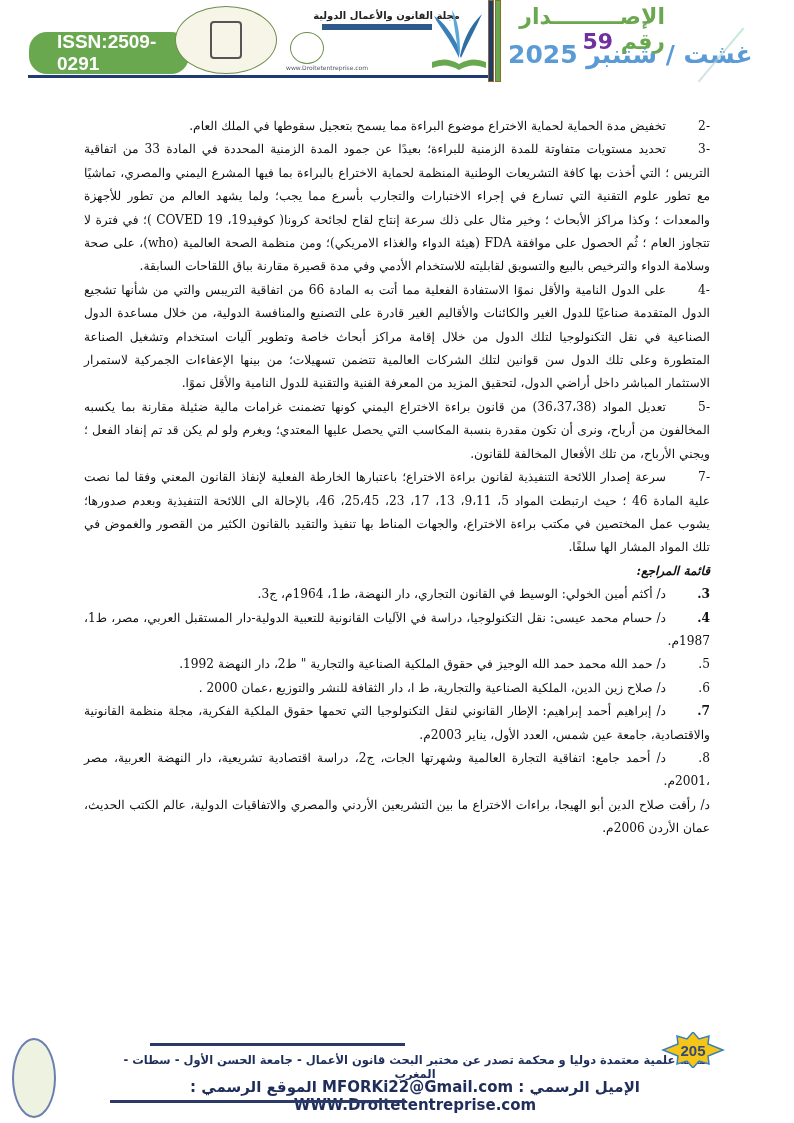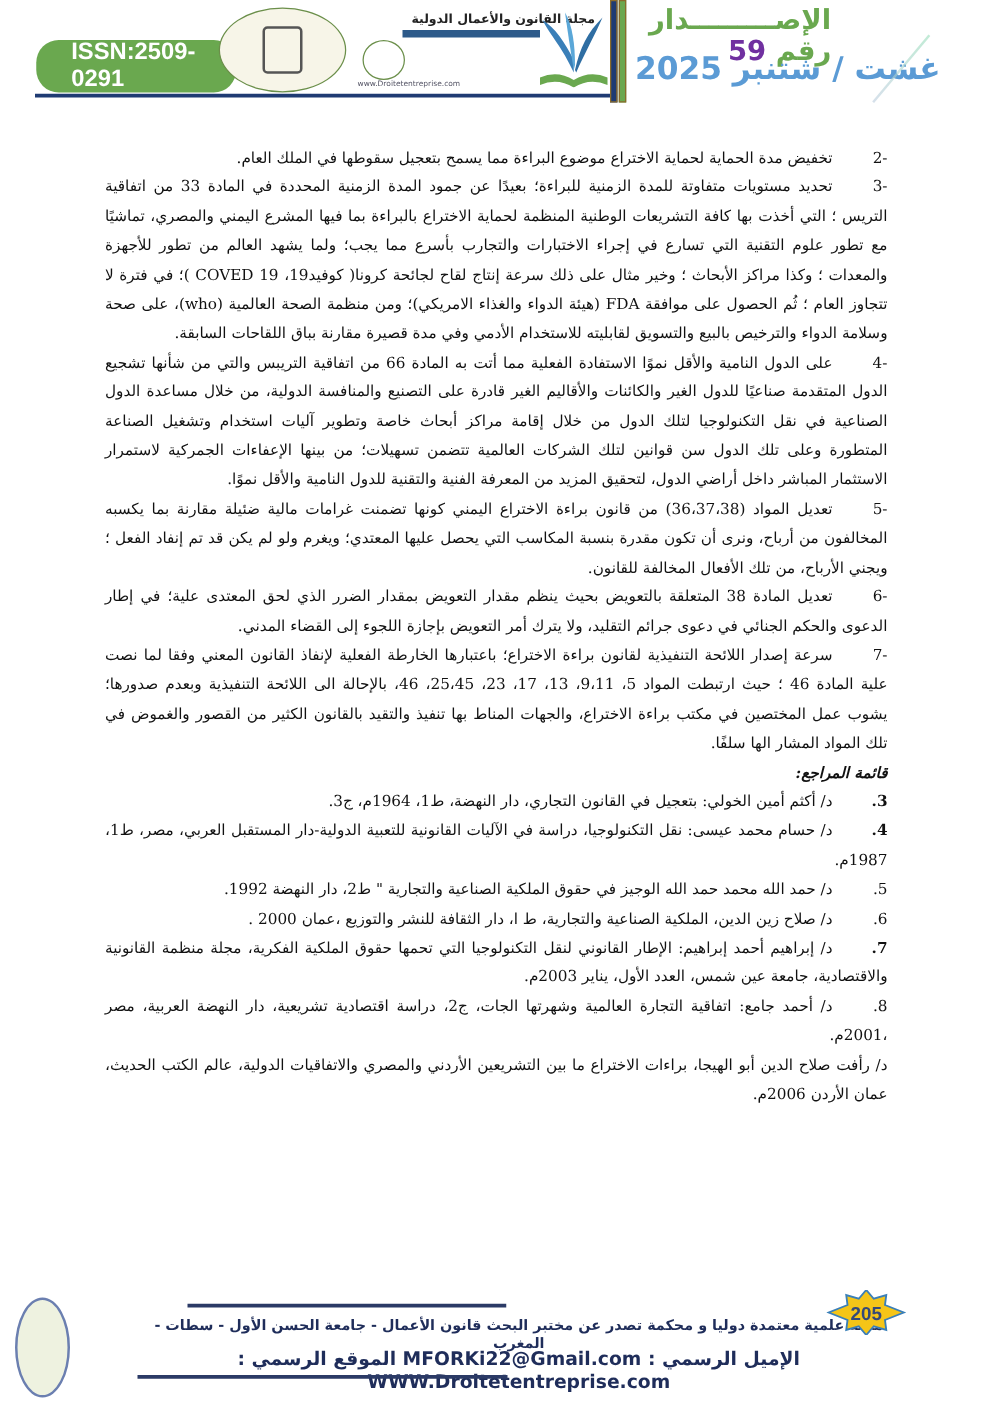--- a/index.html
+++ b/index.html
@@ -3,21 +3,21 @@
 <meta charset="utf-8">
 <style>
   html,body{margin:0;padding:0;background:#fff;}
   body{width:794px;height:1123px;position:relative;overflow:hidden;font-family:"DejaVu Sans",sans-serif;color:#111;}
   .header{position:absolute;left:0;top:0;width:794px;height:82px;}
   .issn{position:absolute;left:29px;top:32px;width:132px;height:42px;background:#6aa84f;border-radius:18px;color:#fff;font-family:"Liberation Sans",sans-serif;font-size:19px;font-weight:bold;display:flex;align-items:center;justify-content:center;padding-left:28px;}
   .header-rule{position:absolute;left:28px;top:75px;width:460px;height:3px;background:#1f3b73;}
   .logo-lab{position:absolute;left:175px;top:6px;width:100px;height:66px;border-radius:50%;border:1px solid #6b8f4a;background:#f7f5e8;display:flex;align-items:center;justify-content:center;}
   .logo-lab .scale{width:28px;height:34px;border:2px solid #555;border-radius:4px;}
   .journal-logo{position:absolute;left:282px;top:4px;width:210px;height:70px;}
-  .journal-logo .jt{position:absolute;right:16px;top:6px;font-size:10px;color:#222;font-weight:bold;direction:rtl;}
+  .journal-logo .jt{position:absolute;right:32px;top:6px;font-size:10px;color:#222;font-weight:bold;direction:rtl;}
   .journal-logo .bar{position:absolute;left:40px;top:20px;width:110px;height:6px;background:#2d5a8a;}
   .journal-logo .seal{position:absolute;left:8px;top:28px;width:32px;height:30px;border-radius:50%;border:1px solid #6b8f4a;}
   .journal-logo .site{position:absolute;left:4px;top:60px;font-size:6px;color:#556;}
   .journal-logo .book{position:absolute;right:4px;top:4px;width:58px;height:62px;}
   .vbars{position:absolute;left:488px;top:0;width:14px;height:80px;}
   .vbars .b1{position:absolute;left:0;top:0;width:4px;height:80px;background:#1f3b73;border:1px solid #8a6b2a;}
   .vbars .b2{position:absolute;left:7px;top:0;width:4px;height:80px;background:#6aa84f;border:1px solid #8a6b2a;}
   .issue-line{position:absolute;left:505px;top:4px;width:160px;direction:rtl;text-align:right;font-size:22px;font-weight:bold;color:#6aa84f;font-family:"DejaVu Sans",sans-serif;}
   .issue-line .num{color:#7030a0;}
   .date-line{position:absolute;left:508px;top:40px;width:300px;text-align:left;direction:rtl;font-size:25px;font-weight:bold;color:#5b9bd5;}
@@ -73,26 +73,25 @@
   </div>
   <div class="date-line">غشت / شتنبر 2025</div>
   <div class="diag"></div>
 </div>
 
 <div class="content">
   <p class="para"><span class="num">-2</span><span>تخفيض مدة الحماية لحماية الاختراع  موضوع البراءة مما يسمح بتعجيل سقوطها في الملك العام.</span></p>
   <p class="para"><span class="num">-3</span><span>تحديد مستويات متفاوتة للمدة الزمنية للبراءة؛ بعيدًا عن جمود المدة الزمنية المحددة في  المادة 33 من اتفاقية التريس ؛ التي أخذت بها كافة التشريعات الوطنية  المنظمة لحماية الاختراع بالبراءة  بما فيها المشرع اليمني والمصري، تماشيًا مع تطور علوم التقنية التي تسارع في إجراء الاختبارات والتجارب بأسرع مما يجب؛ ولما يشهد العالم من تطور للأجهزة والمعدات ؛ وكذا مراكز الأبحاث ؛ وخير مثال على ذلك سرعة إنتاج لقاح لجائحة كرونا( كوفيد19، COVED 19 )؛ في فترة لا تتجاوز العام ؛ ثُم الحصول على موافقة FDA (هيئة الدواء والغذاء الامريكي)؛ ومن منظمة الصحة العالمية (who)، على صحة وسلامة الدواء والترخيص بالبيع والتسويق لقابليته للاستخدام الأدمي وفي مدة قصيرة مقارنة بباق اللقاحات السابقة.</span></p>
   <p class="para"><span class="num">-4</span><span>على الدول النامية والأقل نموًا  الاستفادة الفعلية مما أتت  به المادة 66 من اتفاقية التريبس والتي من شأنها تشجيع الدول المتقدمة صناعيًا للدول الغير والكائنات والأقاليم الغير قادرة على التصنيع والمنافسة الدولية، من خلال مساعدة الدول الصناعية في نقل التكنولوجيا لتلك الدول من خلال إقامة مراكز أبحاث خاصة وتطوير آليات استخدام وتشغيل الصناعة المتطورة وعلى تلك الدول سن قوانين لتلك الشركات العالمية تتضمن تسهيلات؛ من بينها الإعفاءات الجمركية لاستمرار الاستثمار المباشر داخل أراضي الدول، لتحقيق المزيد من المعرفة الفنية والتقنية للدول النامية والأقل نموًا.</span></p>
   <p class="para"><span class="num">-5</span><span>تعديل المواد (36،37،38) من قانون براءة الاختراع اليمني كونها تضمنت غرامات مالية ضئيلة مقارنة بما يكسبه المخالفون من أرباح، ونرى أن تكون  مقدرة بنسبة المكاسب التي يحصل عليها المعتدي؛  ويغرم ولو لم يكن قد تم إنفاد الفعل ؛ ويجني الأرباح، من تلك الأفعال المخالفة للقانون.</span></p>
-  <p class="para"><span class="num">-6</span><span>تعديل المادة 38 المتعلقة بالتعويض بحيث ينظم مقدار التعويض بمقدار الضرر الذي لحق المعتدى علية؛ في إطار الدعوى والحكم الجنائي في دعوى جرائم التقليد، ولا يترك أمر التعويض  بإجازة اللجوء إلى القضاء المدني.</span></p>
   <p class="para"><span class="num">-7</span><span>سرعة إصدار اللائحة التنفيذية لقانون براءة الاختراع؛ باعتبارها الخارطة الفعلية لإنفاذ القانون المعني وفقا لما نصت علية المادة 46 ؛ حيث ارتبطت المواد 5، 9،11، 13، 17، 23، 25،45، 46، بالإحالة الى اللائحة التنفيذية وبعدم صدورها؛ يشوب عمل المختصين في مكتب براءة الاختراع، والجهات المناط بها تنفيذ والتقيد بالقانون الكثير من القصور والغموض  في تلك المواد المشار الها سلفًا.</span></p>
 
   <p class="ref-title">قائمة المراجع:</p>
 
-  <p class="ref"><span class="rnum bold">3.</span><span>د/ أكثم أمين الخولي: بتعجيل في القانون التجاري، دار النهضة، ط1، 1964م، ج3.</span></p>
+  <p class="ref"><span class="rnum bold">3.</span><span>د/ أكثم أمين الخولي: الوسيط في القانون التجاري، دار النهضة، ط1، 1964م، ج3.</span></p>
   <p class="ref"><span class="rnum bold">4.</span><span>د/ حسام محمد عيسى: نقل التكنولوجيا، دراسة في الآليات القانونية للتعبية الدولية-دار المستقبل العربي، مصر، ط1، 1987م.</span></p>
   <p class="ref"><span class="rnum">5.</span><span>د/ حمد الله محمد حمد الله الوجيز في حقوق الملكية الصناعية والتجارية " ط2، دار النهضة 1992.</span></p>
   <p class="ref"><span class="rnum">6.</span><span>د/ صلاح زين الدين، الملكية الصناعية والتجارية، ط ا، دار الثقافة للنشر والتوزيع ،عمان 2000 .</span></p>
   <p class="ref"><span class="rnum bold">7.</span><span>د/ إبراهيم أحمد إبراهيم: الإطار القانوني لنقل التكنولوجيا التي تحمها حقوق الملكية الفكرية، مجلة منظمة القانونية والاقتصادية، جامعة عين شمس، العدد الأول، يناير 2003م.</span></p>
   <p class="ref"><span class="rnum">8.</span><span>د/ أحمد جامع: اتفاقية التجارة العالمية وشهرتها الجات، ج2، دراسة اقتصادية تشريعية، دار النهضة العربية، مصر ،2001م.</span></p>
   <p class="ref"><span>د/ رأفت صلاح الدين أبو الهيجا، براءات الاختراع ما بين التشريعين الأردني والمصري والاتفاقيات الدولية، عالم الكتب الحديث، عمان الأردن 2006م.</span></p>
 </div>
 
 <div class="footer">
   <div class="seal-bottom"></div>

